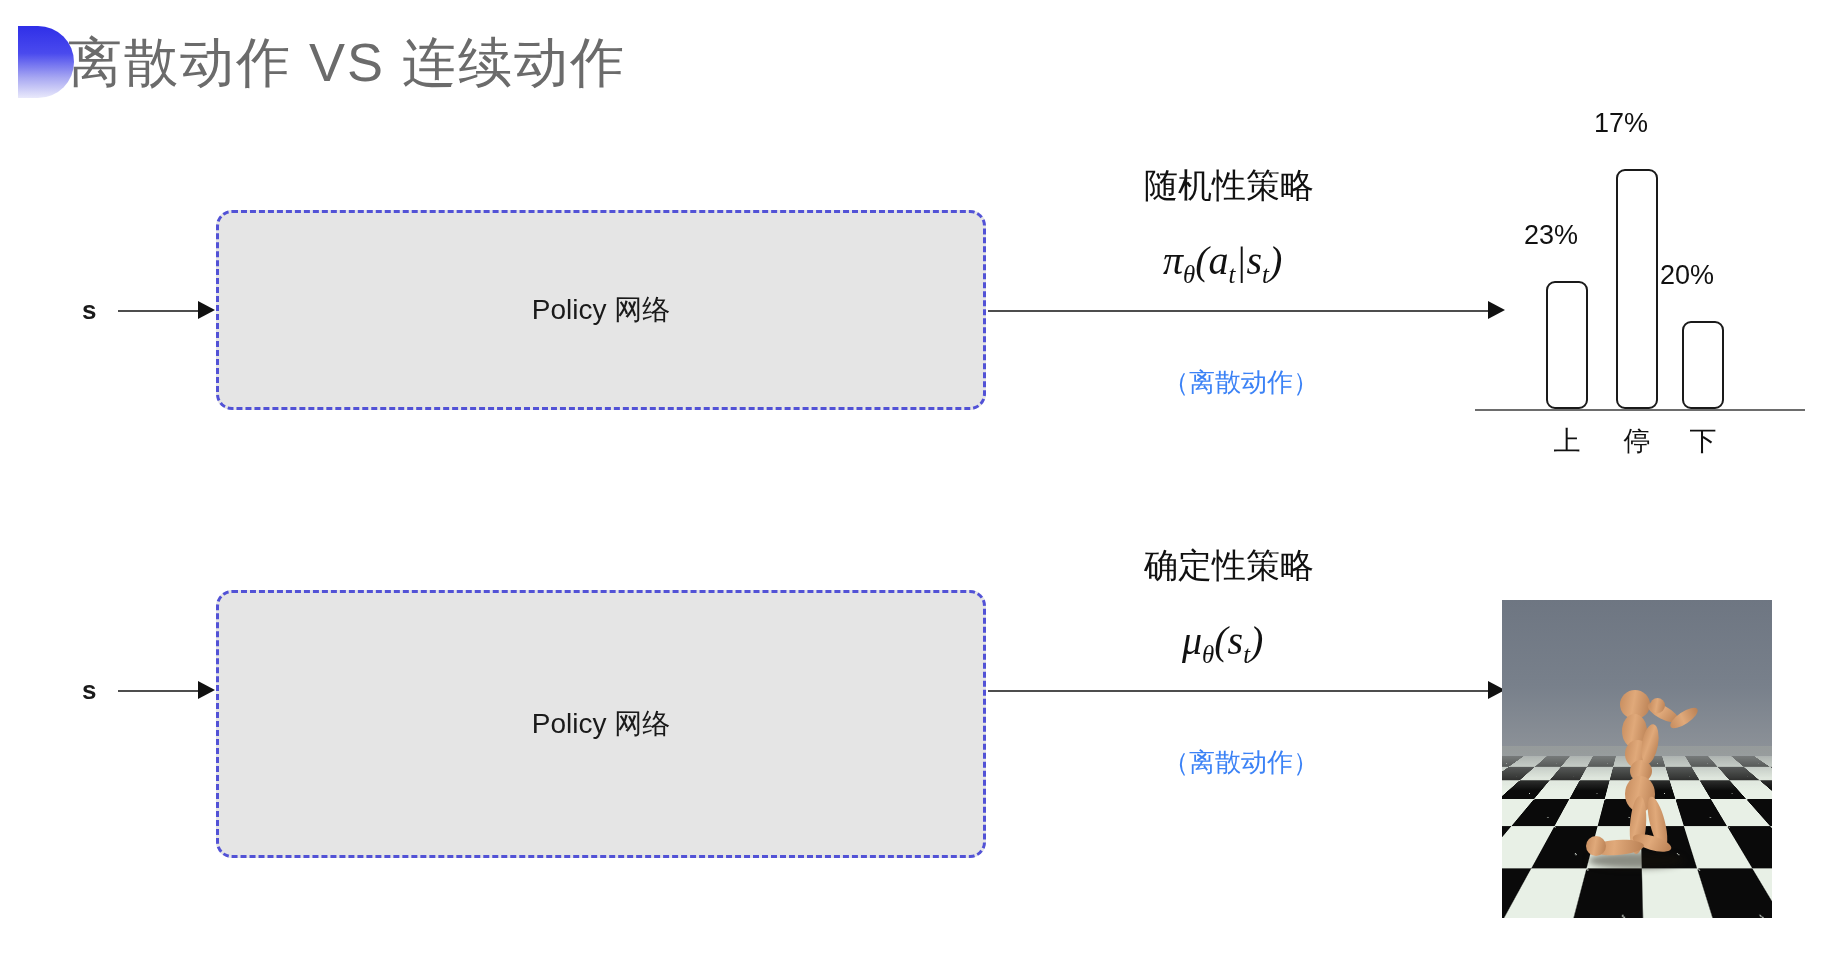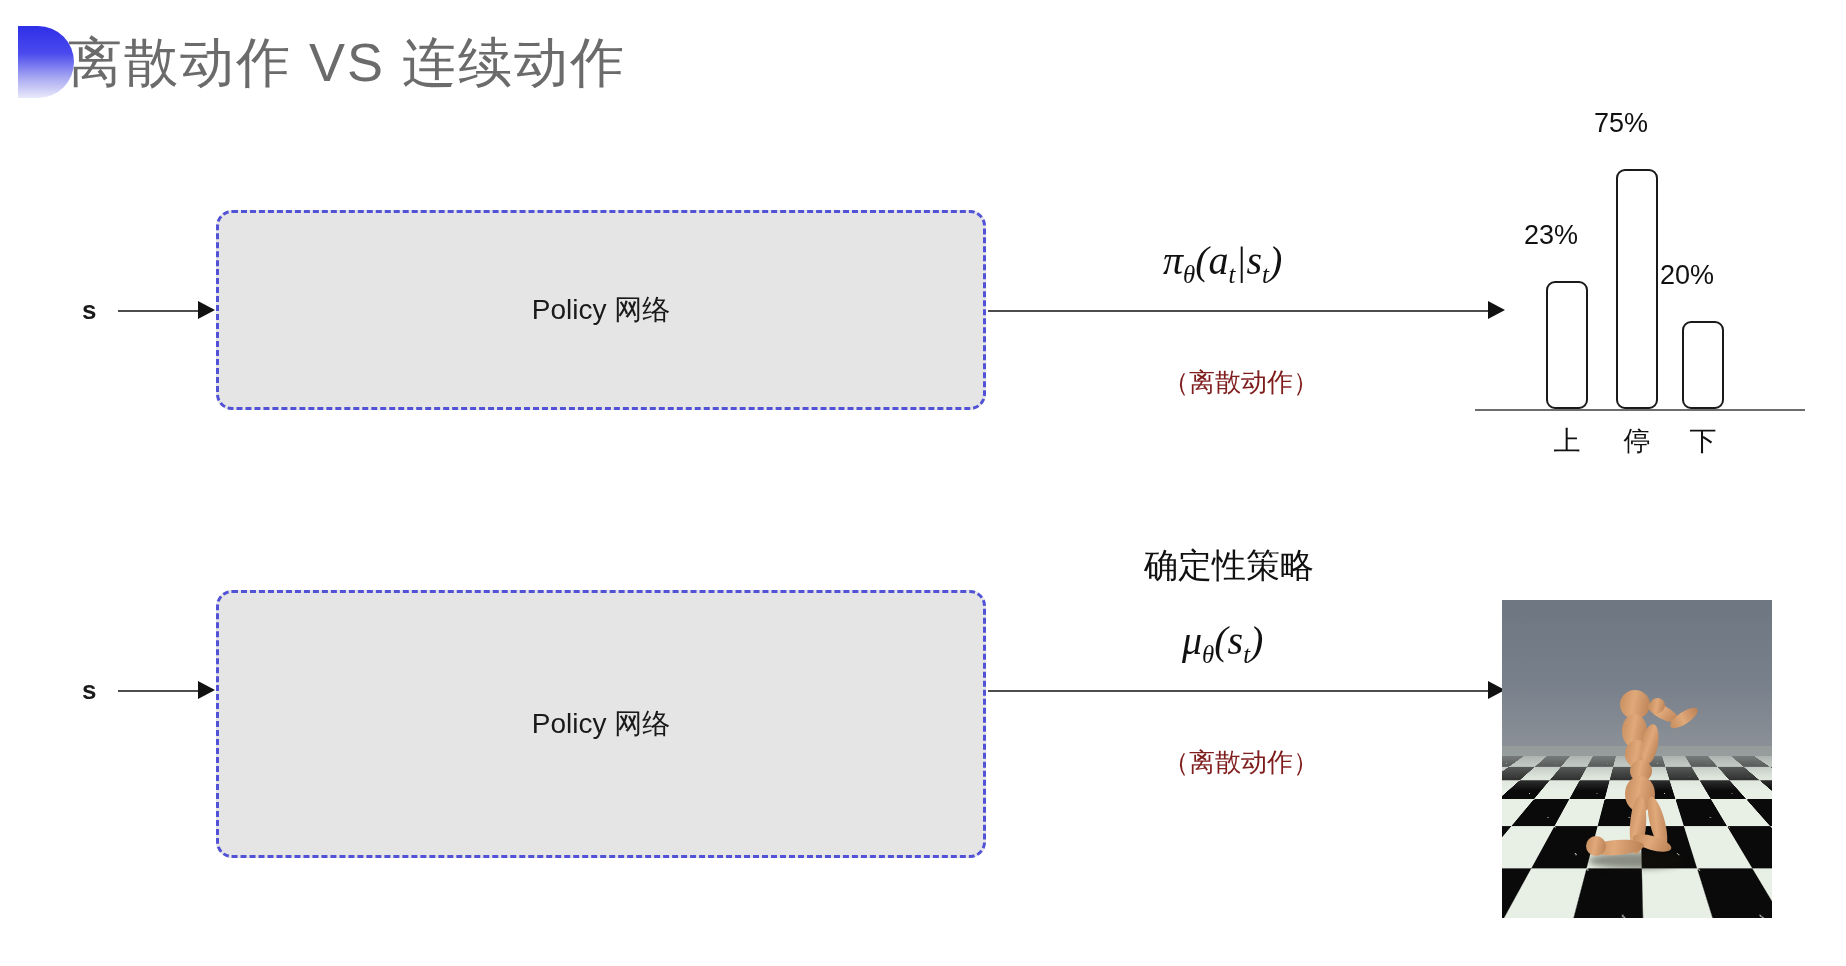--- a/index.html
+++ b/index.html
@@ -94,21 +94,21 @@
     color: #111111;
     white-space: nowrap;
   }
   .annot-formula sub {
     font-size: 0.62em;
     font-style: italic;
   }
   .annot-note {
     position: absolute;
     font-size: 26px;
-    color: #7f1d1d;
+    color: #3b82f6;
     white-space: nowrap;
   }
 
   
   .chart {
     position: absolute;
   }
   .chart-axis {
     position: absolute;
     left: 0;
@@ -194,29 +194,30 @@
   <div class="arrow-line" style="left:118px; top:310px; width:82px;"></div>
   <div class="arrow-head" style="left:198px; top:301px;"></div>
 
   <div class="policy-box" style="left:216px; top:210px; width:770px; height:200px;">
     <div class="policy-box-label">Policy 网络</div>
   </div>
 
   <div class="arrow-line" style="left:988px; top:310px; width:500px;"></div>
   <div class="arrow-head" style="left:1488px; top:301px;"></div>
 
+  <div class="annot-title" style="left:1144px; top:163px;">随机性策略</div>
   <div class="annot-formula" style="left:1163px; top:237px;">
     <span>π</span><sub>θ</sub><span>(</span><span>a</span><sub>t</sub><span>|</span><span>s</span><sub>t</sub><span>)</span>
   </div>
   <div class="annot-note" style="left:1163px; top:365px;">（离散动作）</div>
 
   <div class="chart" style="left:1470px; top:95px; width:340px; height:300px;">
 
     <div class="bar-value" style="left:46px; top:125px; width:70px;">23%</div>
-    <div class="bar-value" style="left:116px; top:13px; width:70px;">75%</div>
+    <div class="bar-value" style="left:116px; top:13px; width:70px;">17%</div>
     <div class="bar-value" style="left:182px; top:165px; width:70px;">20%</div>
 
     <div class="bar" style="left:76px; top:186px; width:42px; height:128px;"></div>
     <div class="bar" style="left:146px; top:74px; width:42px; height:240px;"></div>
     <div class="bar" style="left:212px; top:226px; width:42px; height:88px;"></div>
 
     <div class="chart-axis" style="left:5px; top:314px; width:330px;"></div>
 
     <div class="bar-cat" style="left:62px; top:328px; width:70px;">上</div>
     <div class="bar-cat" style="left:132px; top:328px; width:70px;">停</div>

